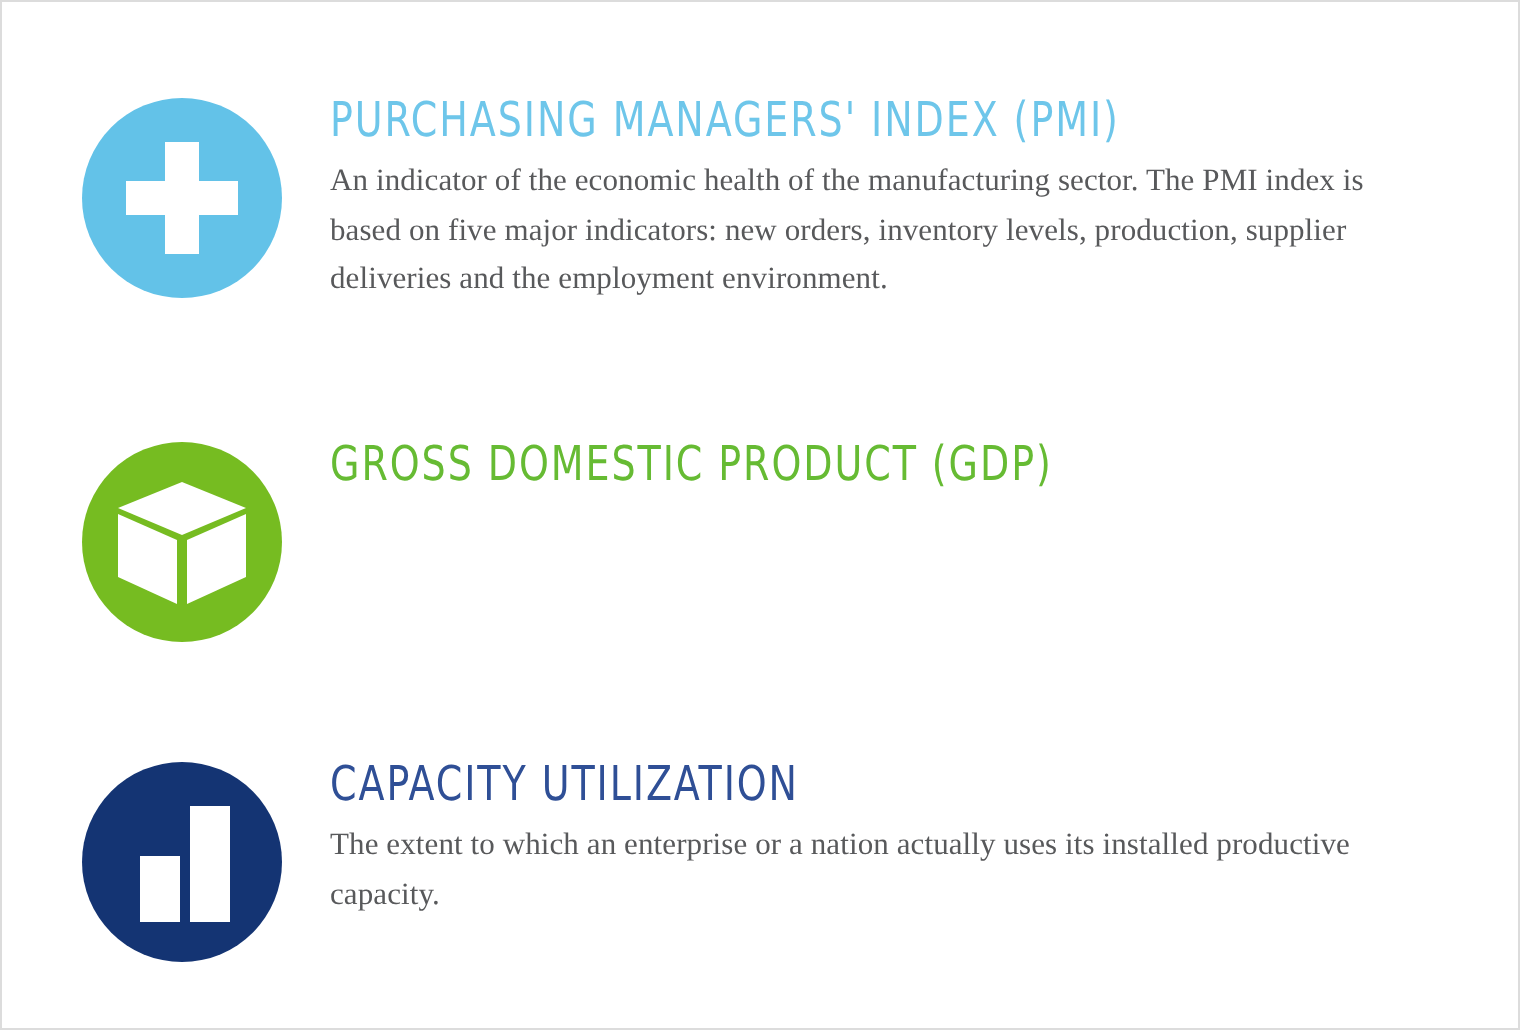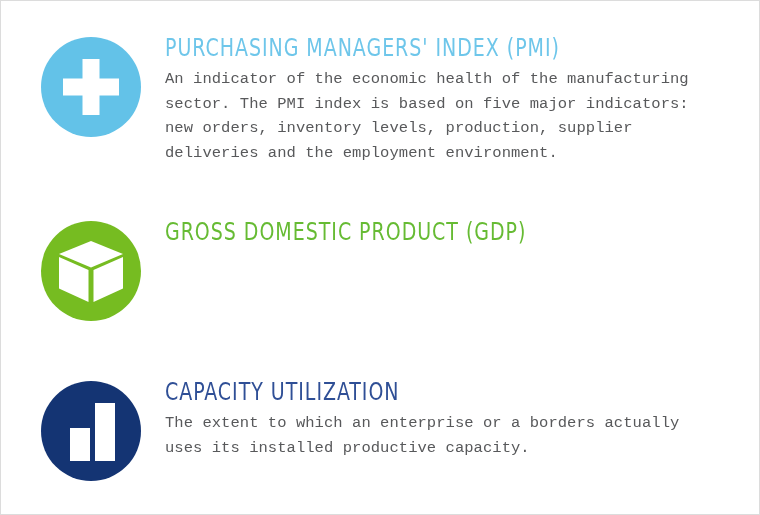--- a/index.html
+++ b/index.html
@@ -24,21 +24,21 @@
   }
 
   .entry {
     position: absolute;
     left: 0;
     width: 760px;
     display: flex;
     align-items: flex-start;
   }
 
-  .entry-pmi      { top: 34px; }
+  .entry-pmi      { top: 46px; }
   .entry-gdp      { top: 218px; }
   .entry-capacity { top: 378px; }
 
   
   .badge {
     position: relative;
     flex: 0 0 auto;
     width: 100px;
     height: 100px;
     border-radius: 50%;
@@ -77,21 +77,21 @@
     transform: scaleX(0.88);
     transform-origin: left center;
     white-space: nowrap;
   }
   .heading-blue  { color: #6ec6ea; }
   .heading-green { color: #66bb33; }
   .heading-navy  { color: #2f4f96; }
 
   .body {
     margin: 0;
-    font-family: Liberation Mono, monospace;
+    font-family: Liberation Serif, serif;
     font-size: 15.5px;
     line-height: 24.5px;
     color: #58595b;
     letter-spacing: 0.05px;
   }
 </style>
 </head>
 <body>
 
 <div class="card">
@@ -126,17 +126,17 @@
 
   <div class="entry entry-capacity">
     <div class="badge badge-navy">
       <svg viewBox="0 0 100 100" aria-hidden="true">
         <rect x="29" y="47" width="20" height="33" fill="#ffffff"></rect>
         <rect x="54" y="22" width="20" height="58" fill="#ffffff"></rect>
       </svg>
     </div>
     <div class="text">
       <h2 class="heading heading-navy">Capacity Utilization</h2>
-      <p class="body">The extent to which an enterprise or a borders actually uses its installed productive capacity.</p>
+      <p class="body">The extent to which an enterprise or a nation actually uses its installed productive capacity.</p>
     </div>
   </div>
 
 </div>
 
 </body></html>

